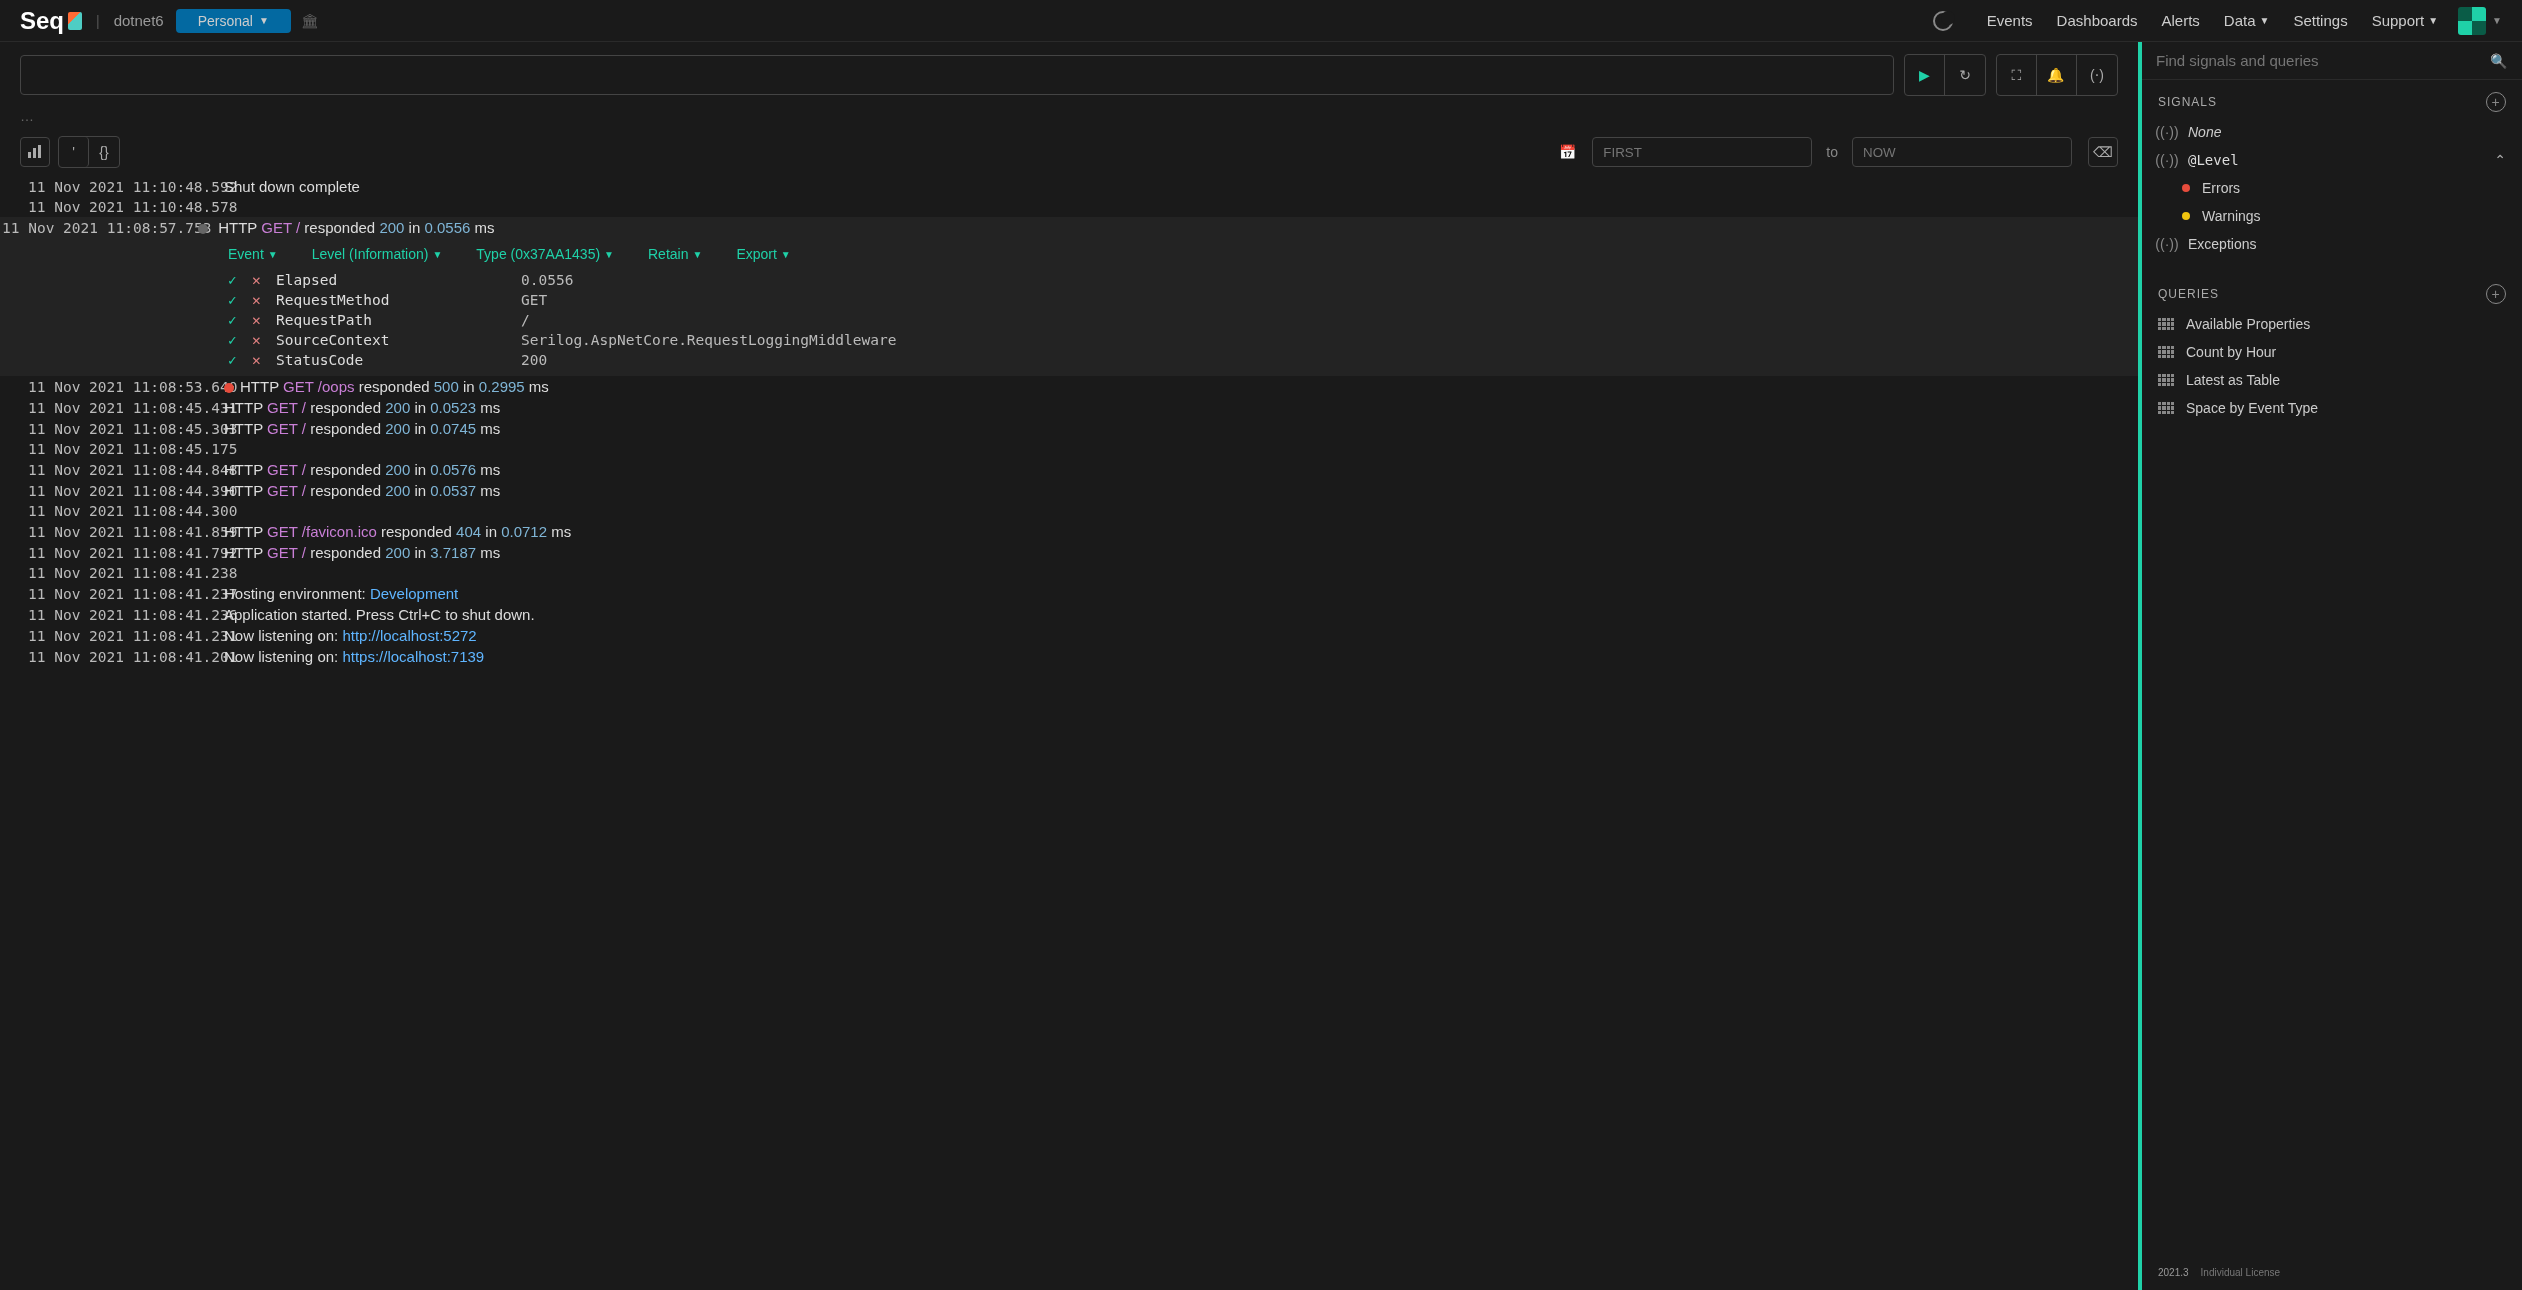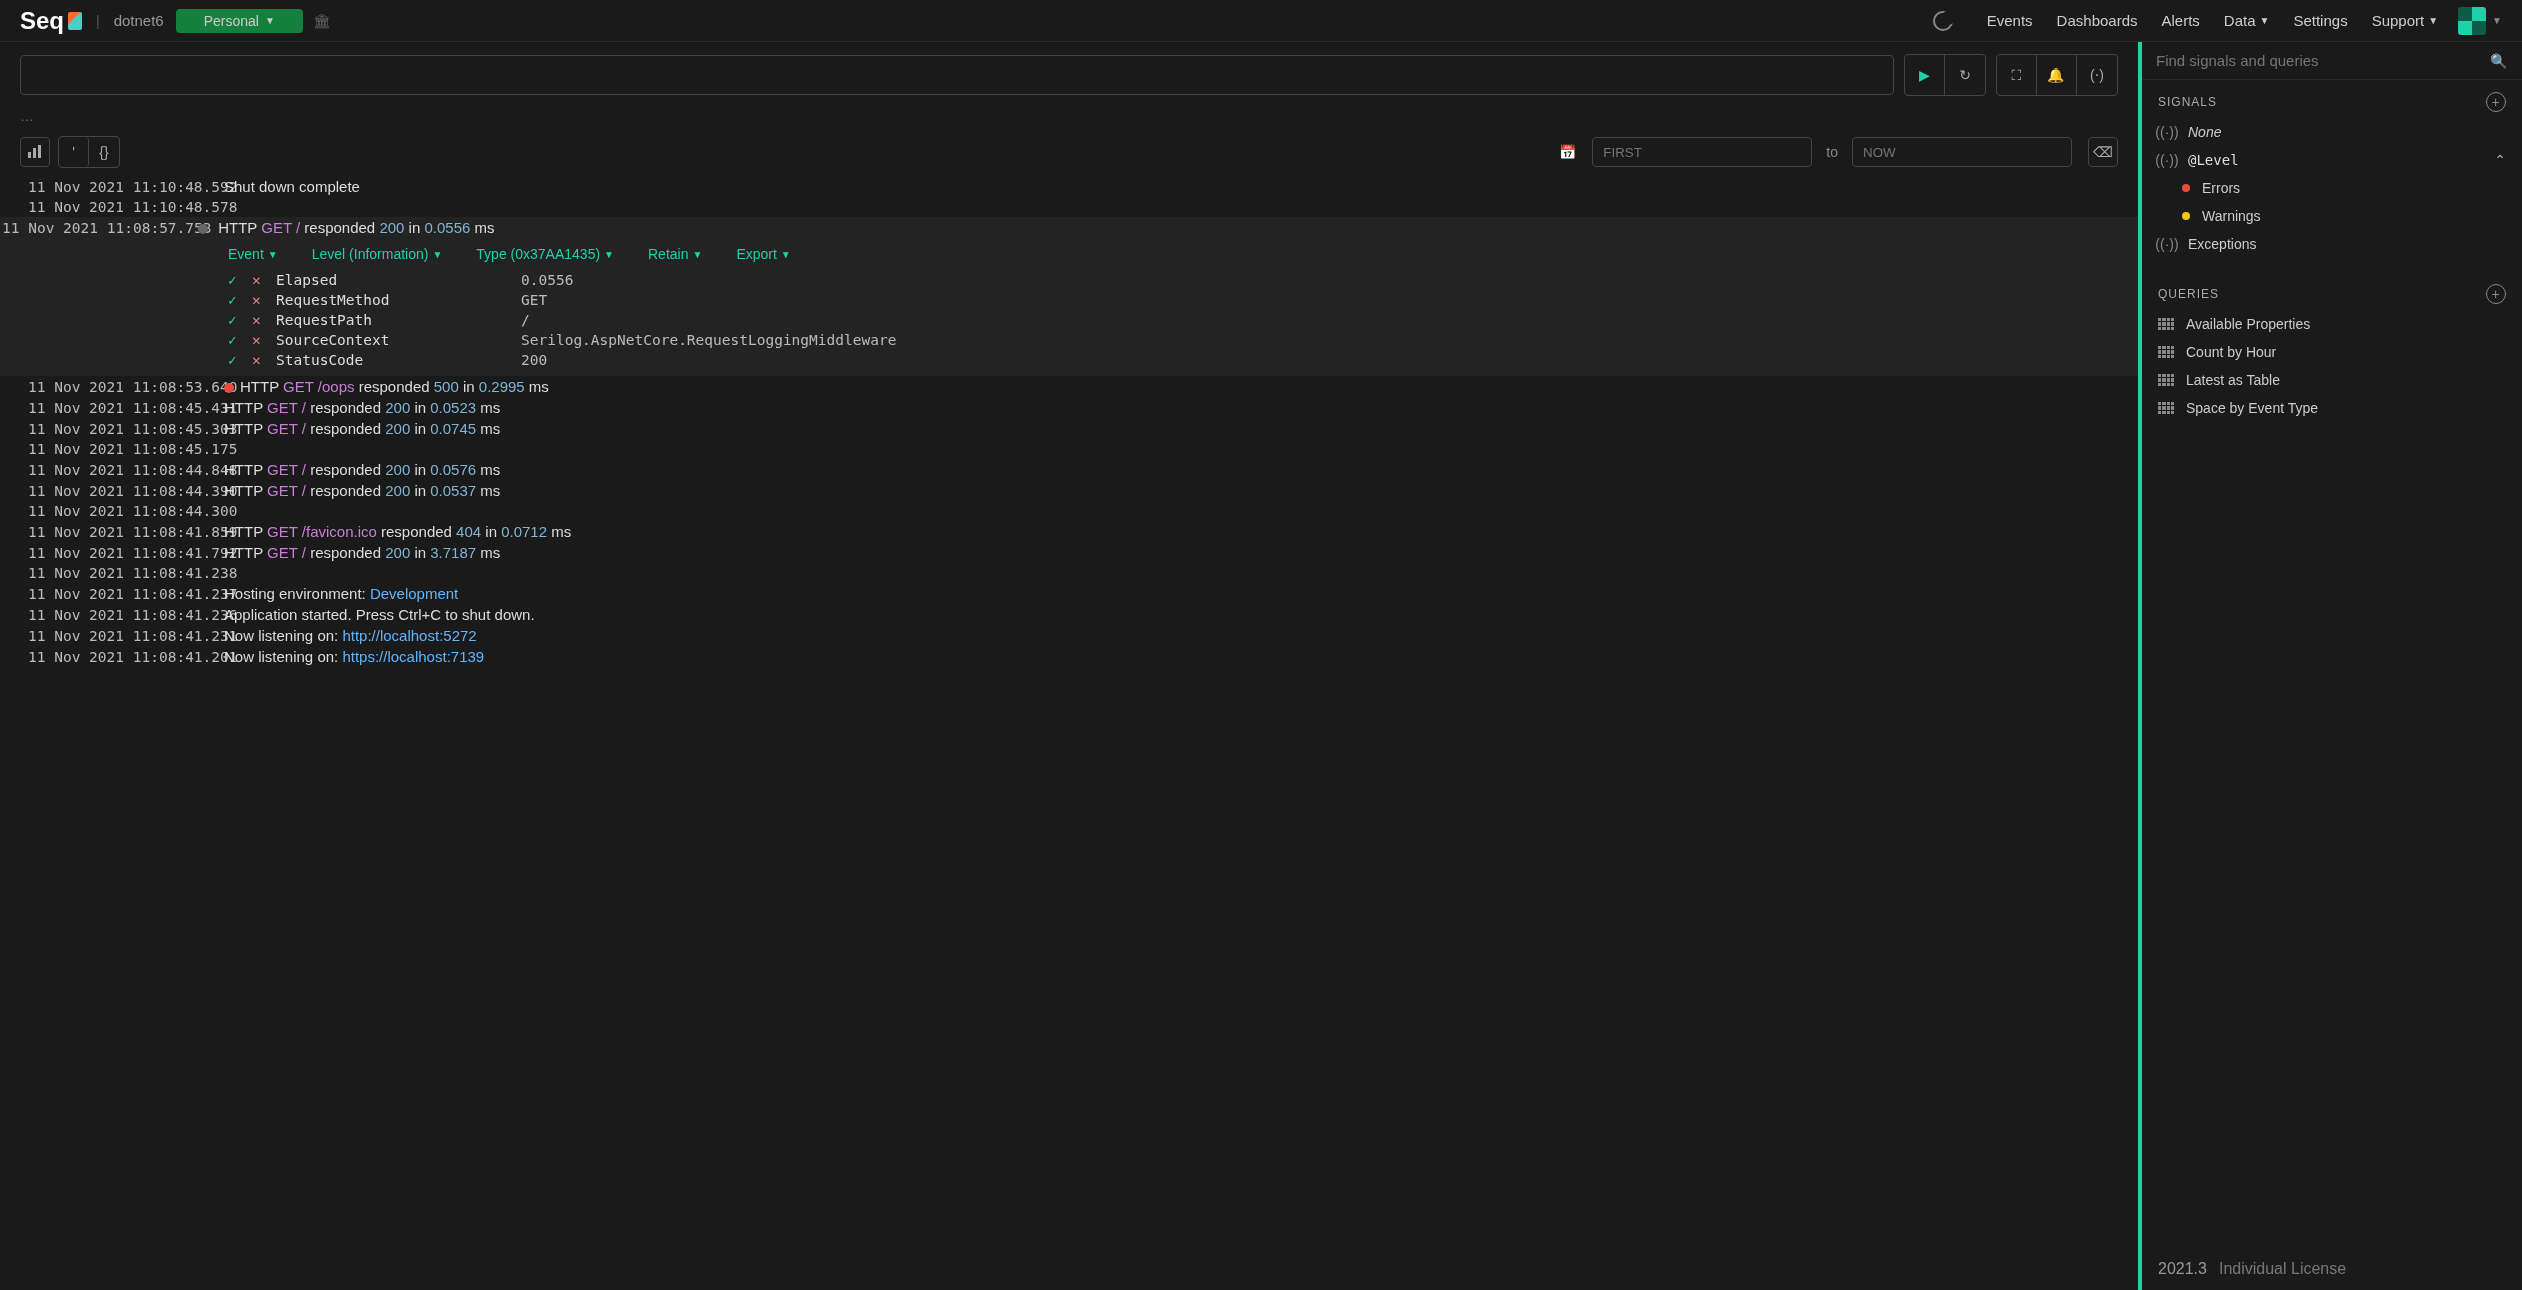--- a/index.html
+++ b/index.html
@@ -28,22 +28,22 @@
 }
 .logo-badge {
   width: 14px;
   height: 18px;
   background: linear-gradient(135deg, #ff6b35 40%, #4ecdc4 40%);
   border-radius: 2px;
 }
 .divider { color: #555; margin: 0 14px; }
 .breadcrumb { color: #999; font-size: 15px; }
 .workspace-pill {
-  background: #15803d;
-  padding: 4px 28px;
+  background: #0369a1;
+  padding: 4px 22px;
   border-radius: 4px;
   margin-left: 12px;
   display: flex;
   align-items: center;
   gap: 6px;
   color: #ccc;
 }
 .chev { font-size: 10px; }
 .bookmark-icon { color: #666; margin-left: 10px; }
 .spacer { flex: 1; }
@@ -97,21 +97,21 @@
 .broadcast { width: 18px; display: inline-flex; justify-content: center; color: #888; }
 .signal-item .label { font-style: italic; }
 .signal-item .label-mono { font-family: ui-monospace, Menlo, monospace; color: #ddd; font-style: normal; }
 .bullet { width: 8px; height: 8px; border-radius: 50%; }
 .bullet-red { background: #e74c3c; }
 .bullet-yellow { background: #f1c40f; }
 .chev-up { margin-left: auto; color: #aaa; }
 .query-item { display: flex; align-items: center; padding: 6px 16px; gap: 12px; cursor: pointer; color: #ccc; }
 .grid-icon { width: 16px; height: 12px; display: grid; grid-template-columns: repeat(4, 1fr); grid-template-rows: repeat(3, 1fr); gap: 1px; }
 .grid-icon span { background: #888; }
-.footer { margin-top: auto; padding: 12px 16px; color: #777; font-size: 16px; display: flex; gap: 12px; }
+.footer { margin-top: auto; padding: 12px 16px; color: #777; font-size: 10px; display: flex; gap: 12px; }
 .footer .ver { color: #999; }
 svg { width: 16px; height: 16px; }
 </style>
 </head>
 <body>
 
 <div class="topbar">
   <div class="logo">
     <span>Seq</span>
     <span class="logo-badge"></span>

